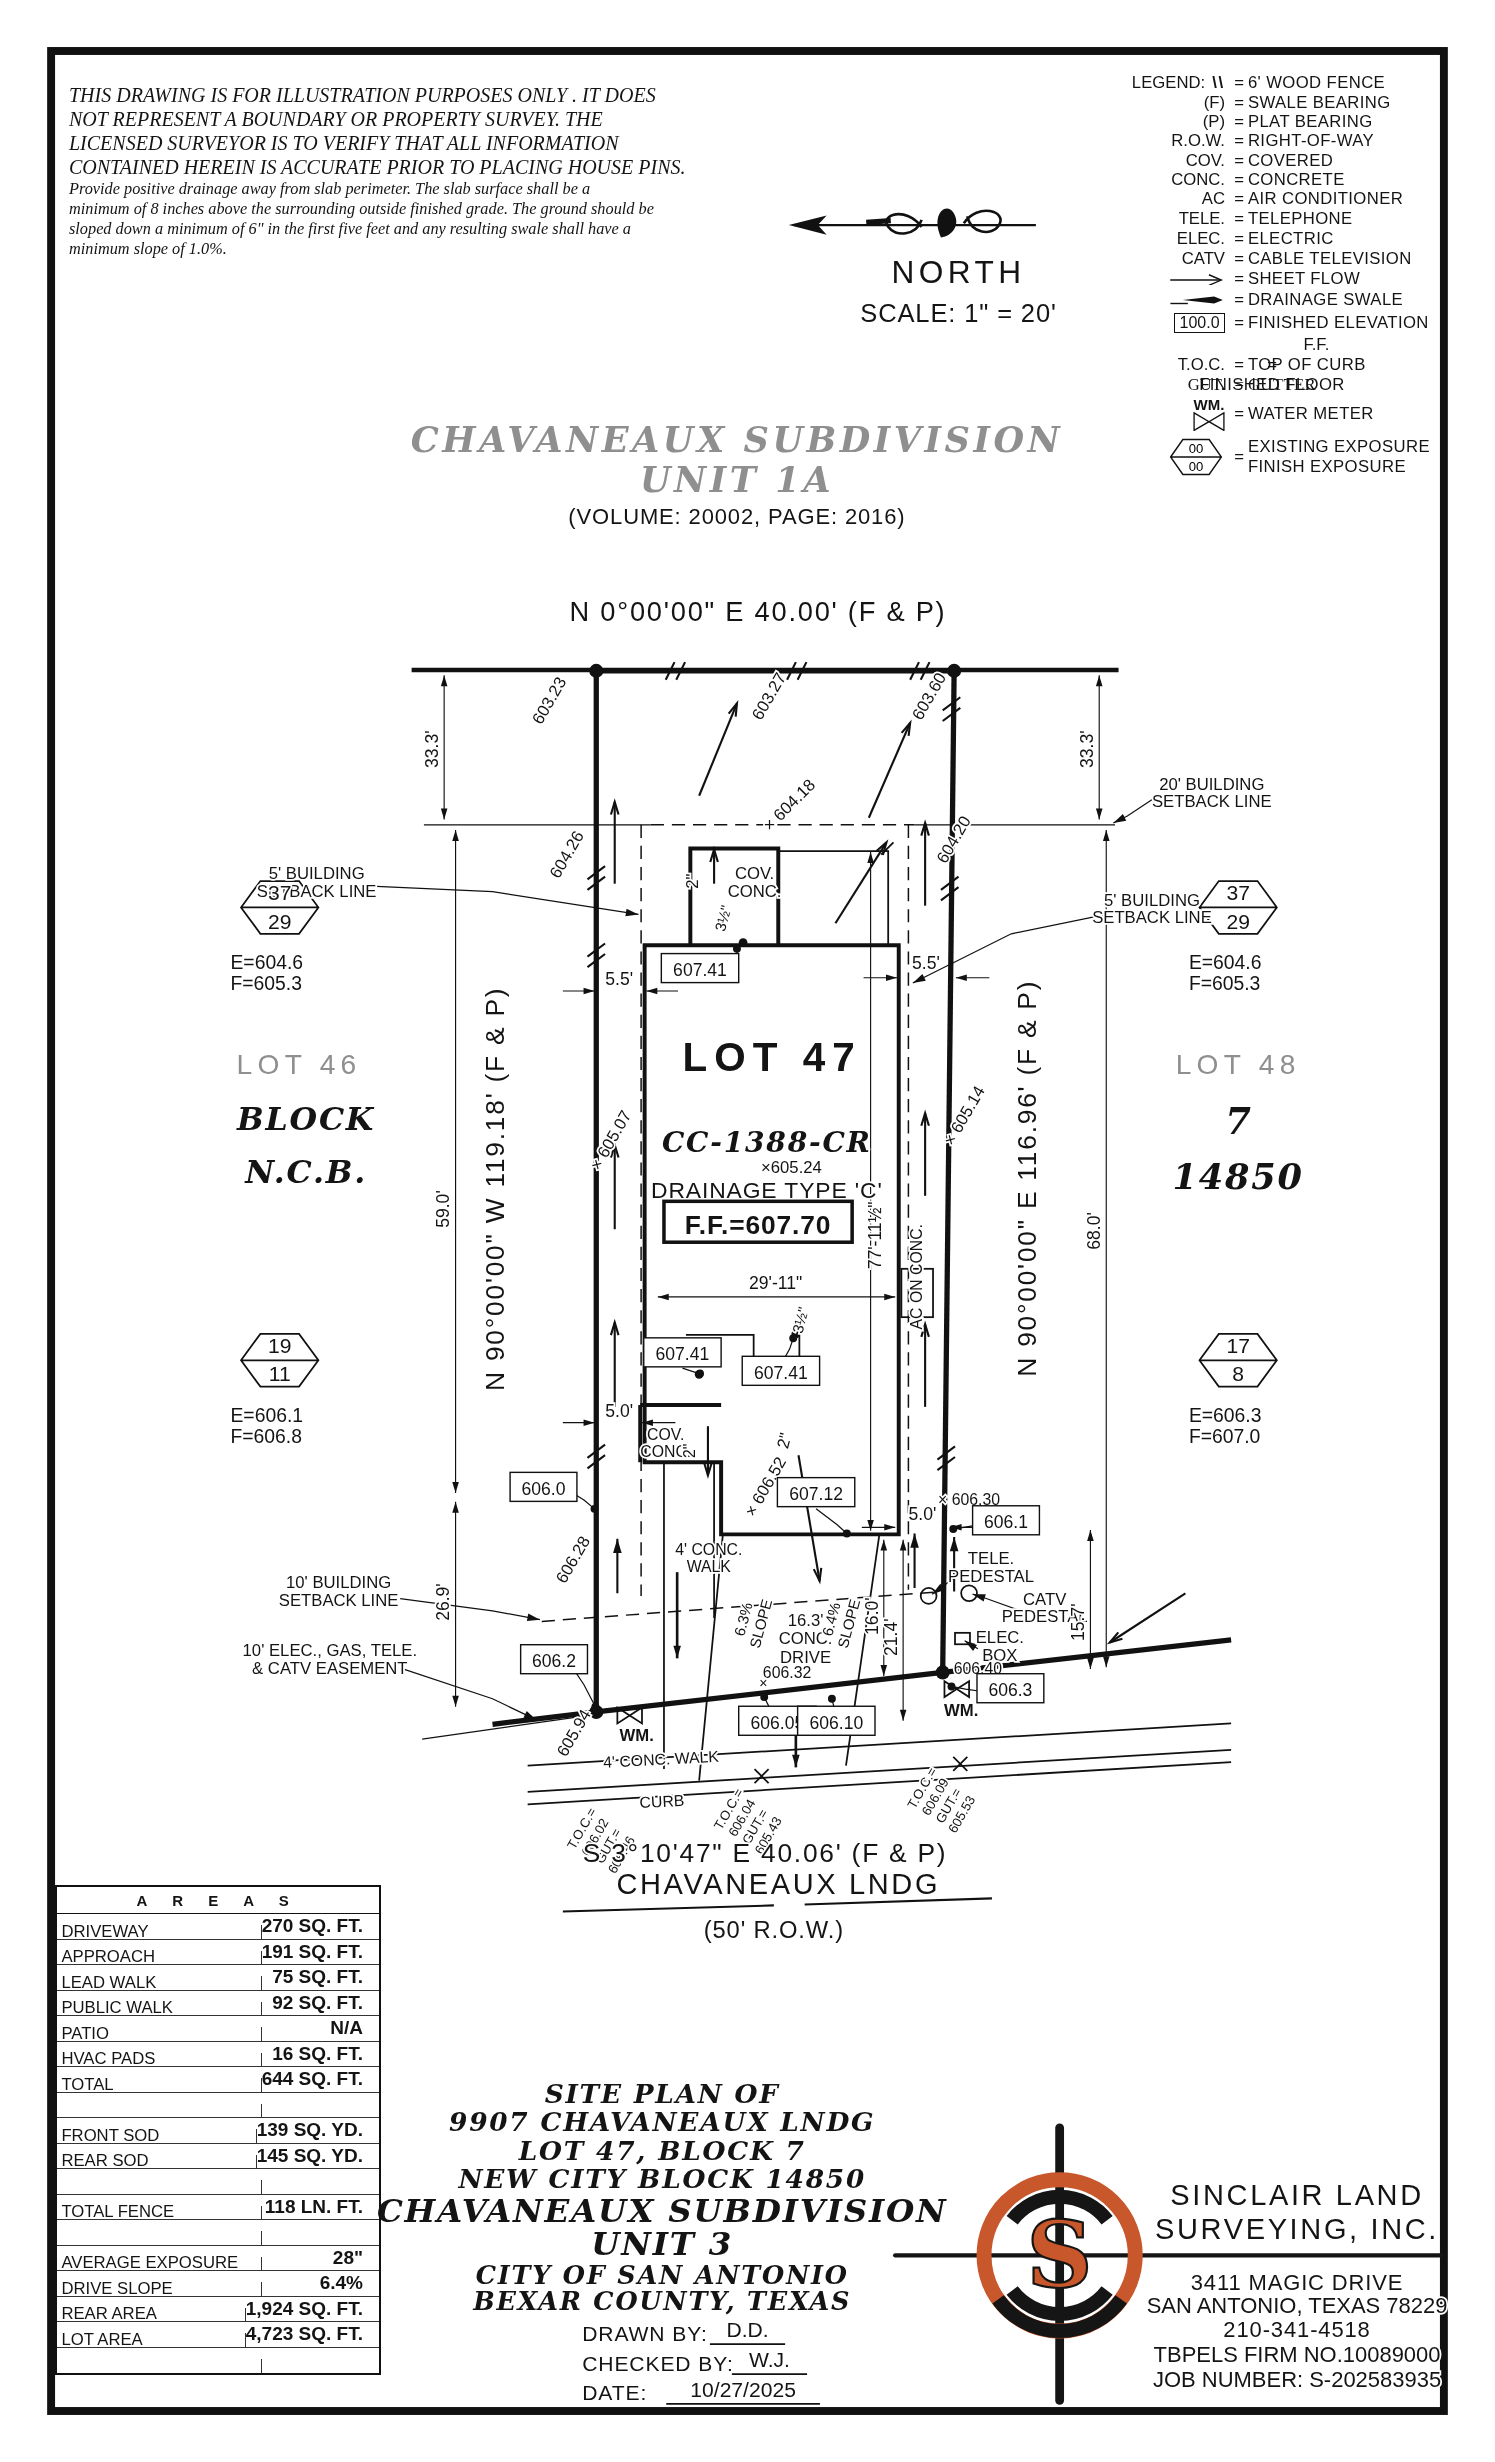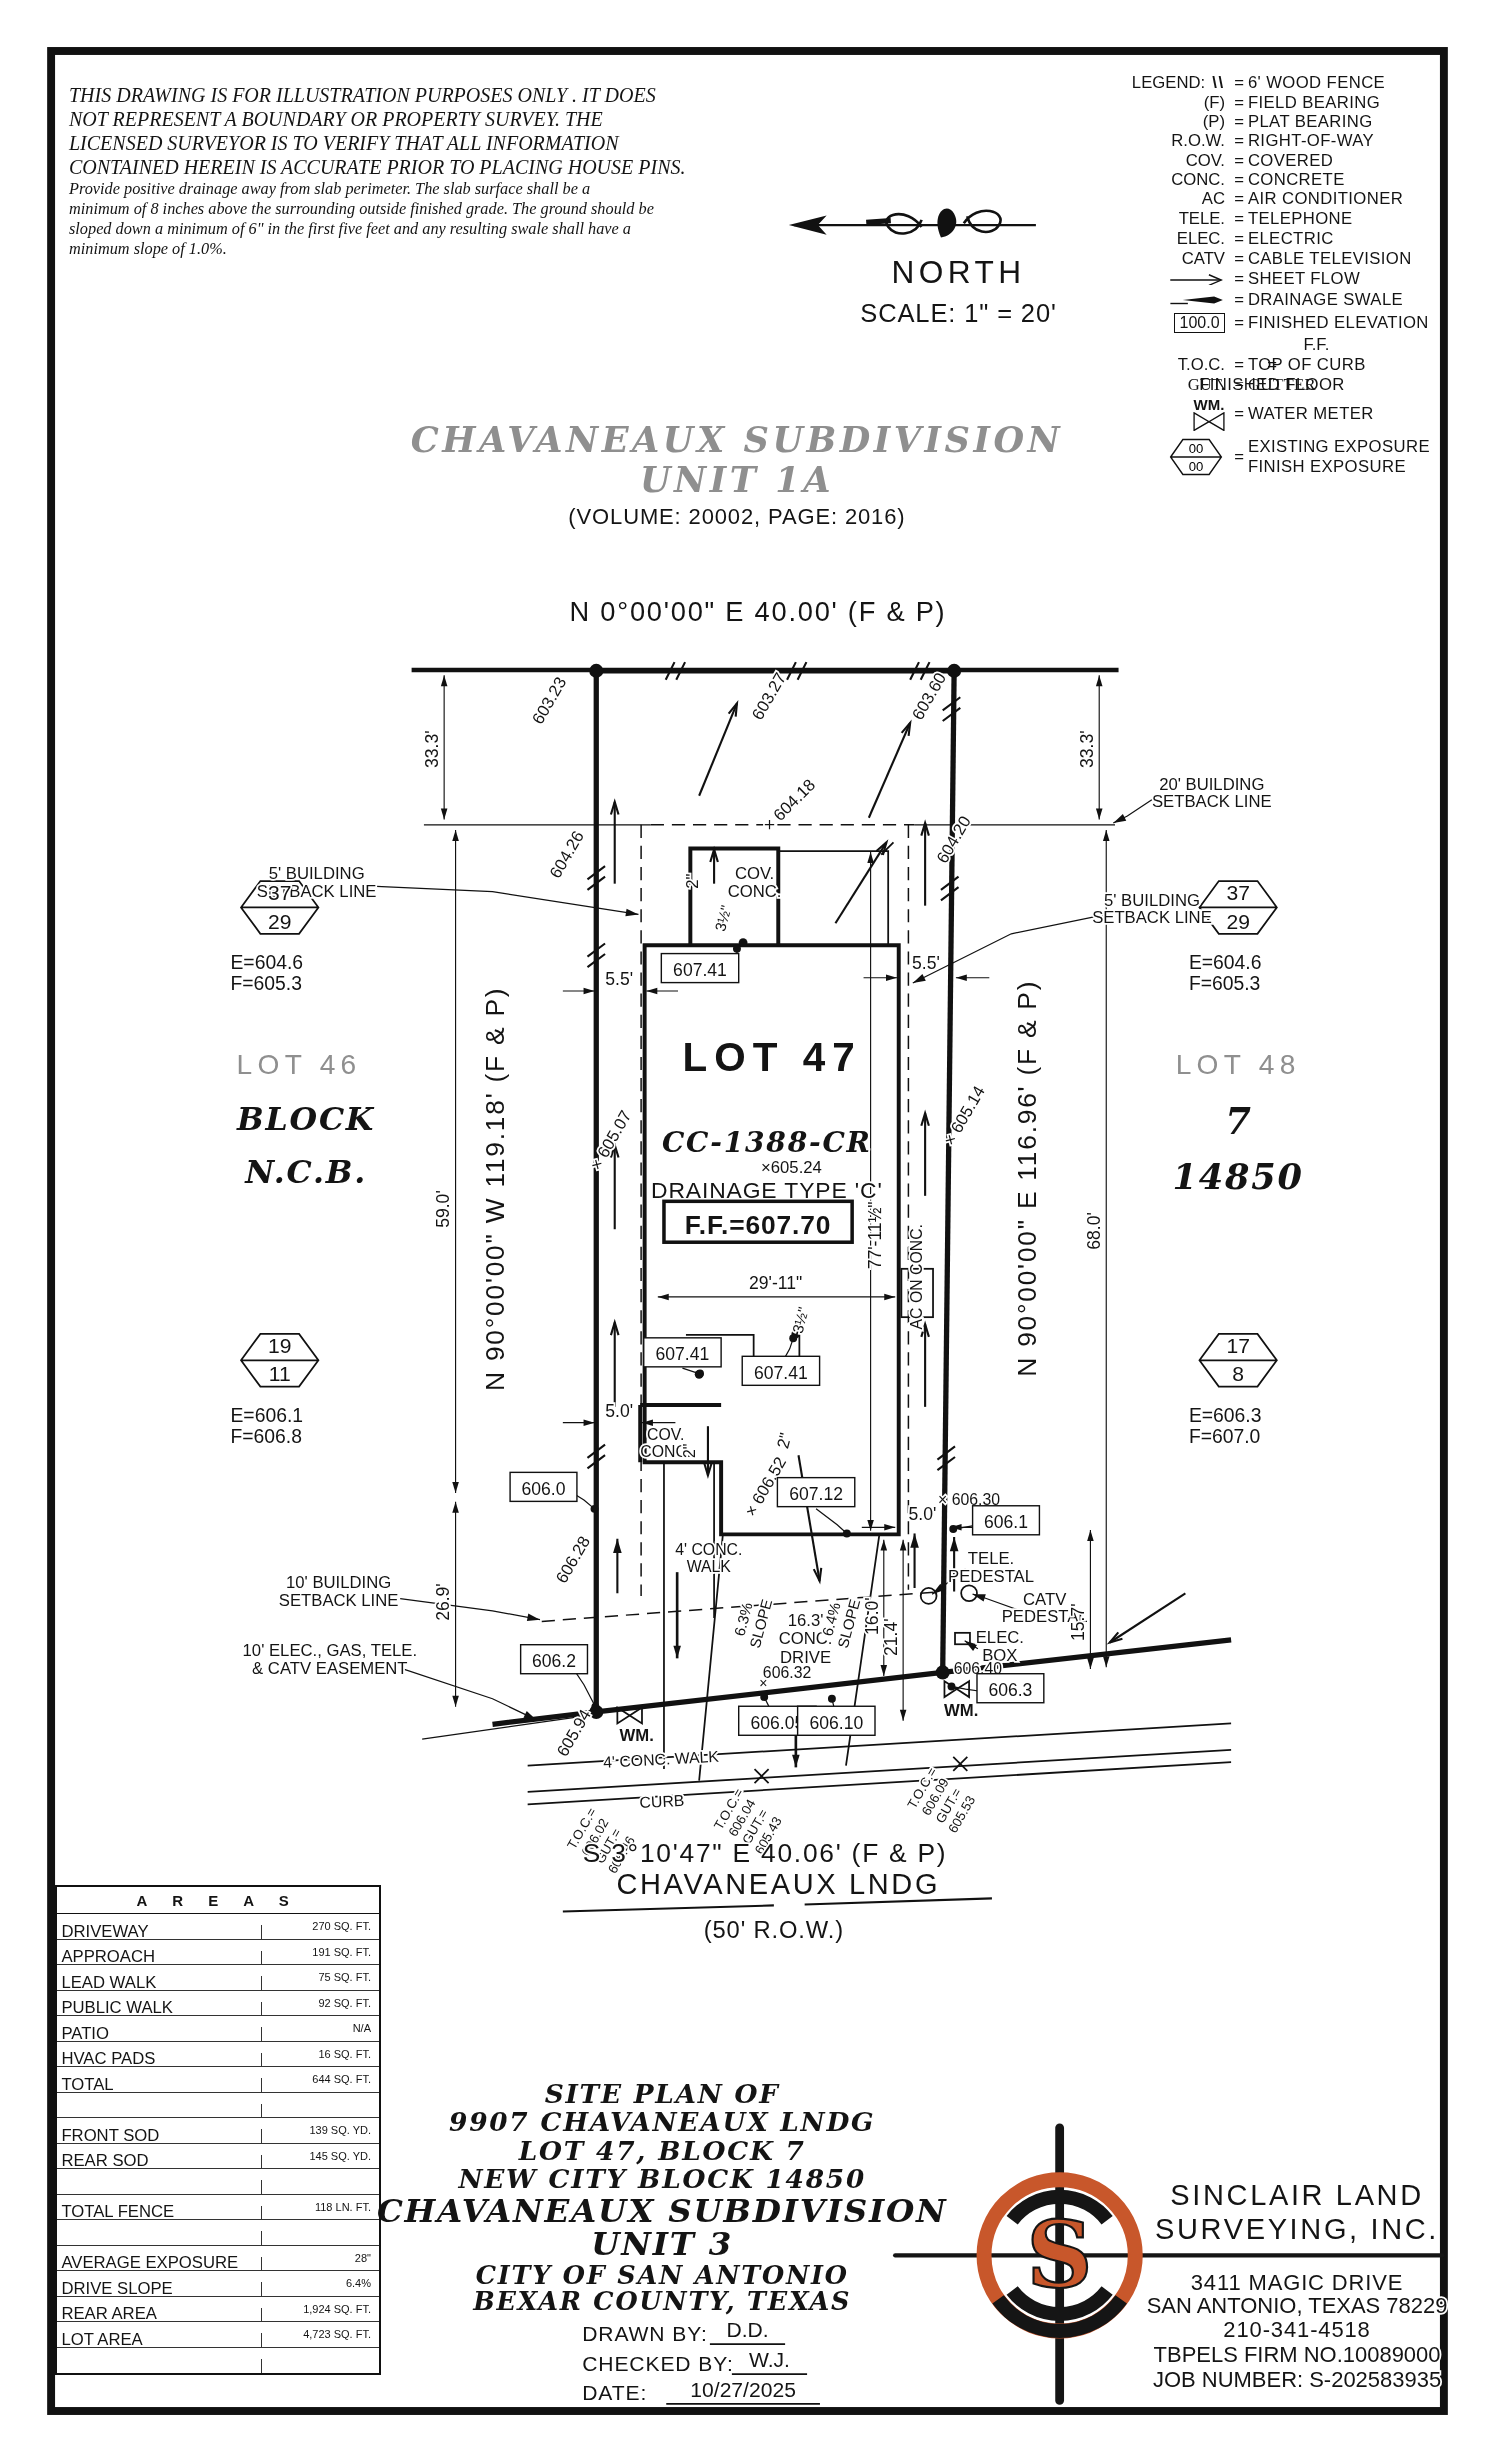--- a/index.html
+++ b/index.html
@@ -57,21 +57,21 @@
 
   #areas{position:absolute;left:55px;top:1885px;width:322px;border:2.2px solid #111;}
   #areas .hdr{height:26px;border-bottom:1.8px solid #111;display:flex;
               align-items:center;justify-content:center;font-size:15px;
               font-weight:bold;letter-spacing:10.6px;}
   .ar-row{display:flex;height:25.5px;border-bottom:1.2px solid #333;box-sizing:border-box;}
   .ar-row:last-child{border-bottom:none;}
   .ar-l{width:205px;border-right:1.2px solid #333;box-sizing:border-box;
         display:flex;align-items:center;padding-left:4.4px;font-size:16.7px;white-space:nowrap;margin-top:11px;}
   .ar-v{flex:1;display:flex;align-items:center;justify-content:flex-end;
-        padding-right:8px;font-size:11px;white-space:nowrap;}
+        padding-right:16px;font-size:19px;white-space:nowrap;font-weight:bold;}
 </style>
 </head>
 <body>
 
 <div id="page">
 
   <svg id="plat" width="1495" height="2462" viewBox="0 0 1700 2800">
 
     <rect class="page-border" x="58" y="58" width="1584" height="2684"></rect>
 
@@ -485,21 +485,21 @@
           <span class="leg-slash">\\</span>
         </span>
         <span class="leg-eq">=</span>
         <span class="leg-val">6' WOOD FENCE</span>
       </div>
       <div class="leg-row" style="height: 19.3px;">
         <span class="leg-sym">
           <span>(F)</span>
         </span>
         <span class="leg-eq">=</span>
-        <span class="leg-val">FIELD BEARING</span>
+        <span class="leg-val">SWALE BEARING</span>
       </div>
       <div class="leg-row" style="height: 19.3px;">
         <span class="leg-sym">
           <span>(P)</span>
         </span>
         <span class="leg-eq">=</span>
         <span class="leg-val">PLAT BEARING</span>
       </div>
       <div class="leg-row" style="height: 19.3px;">
         <span class="leg-sym">

